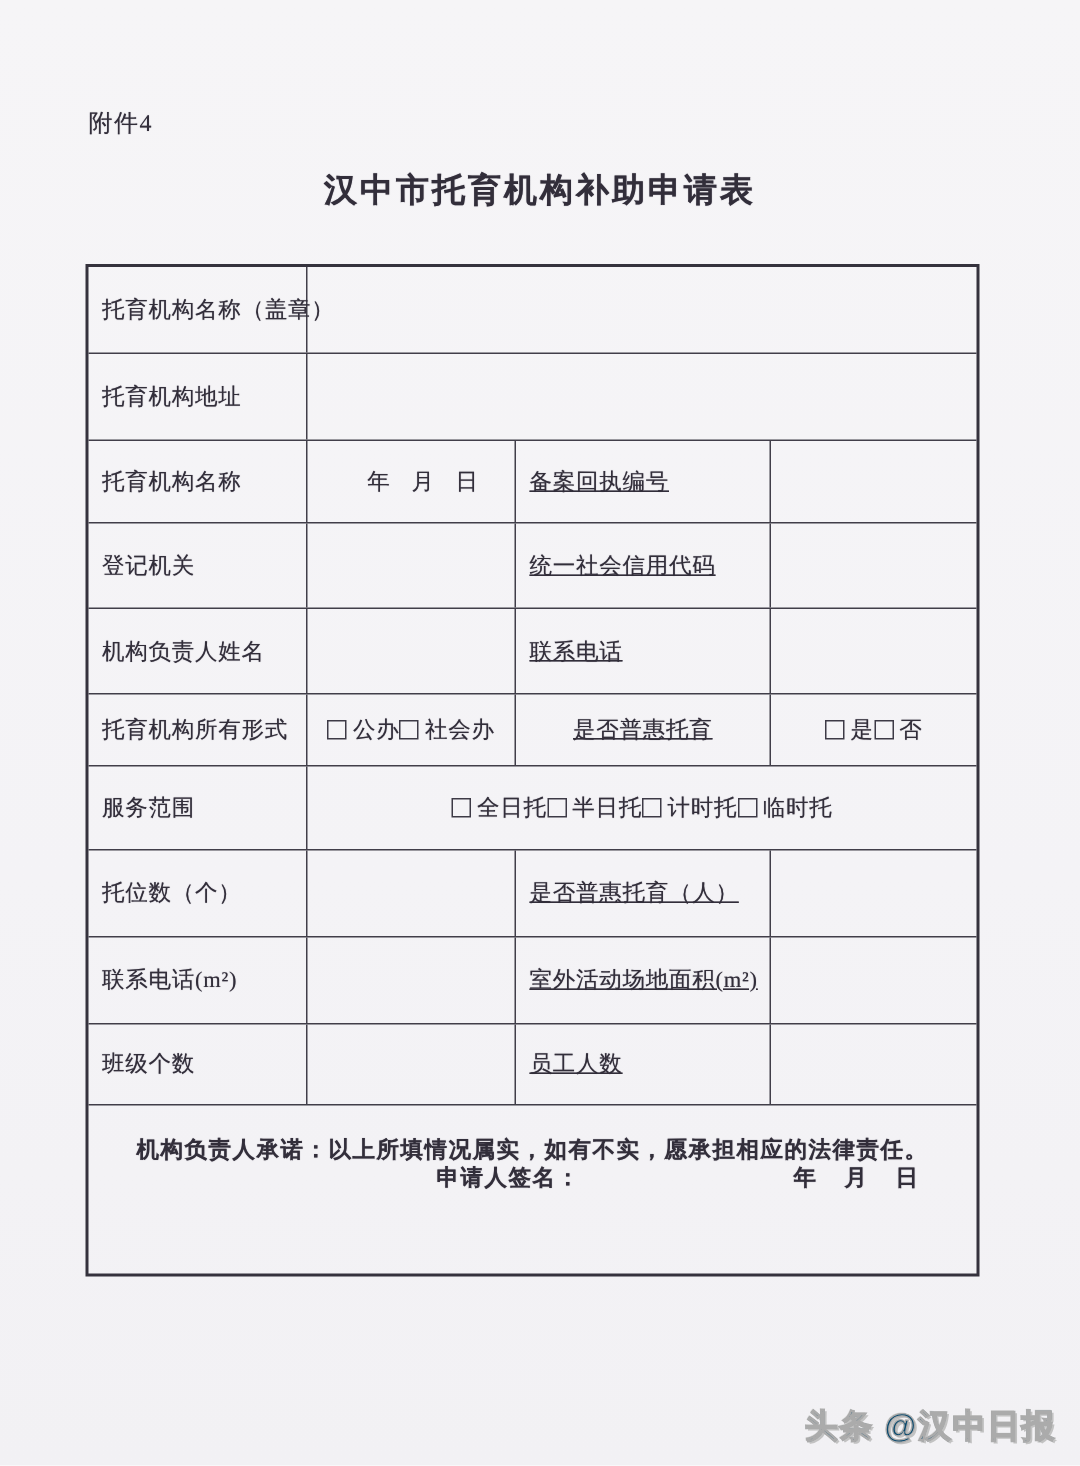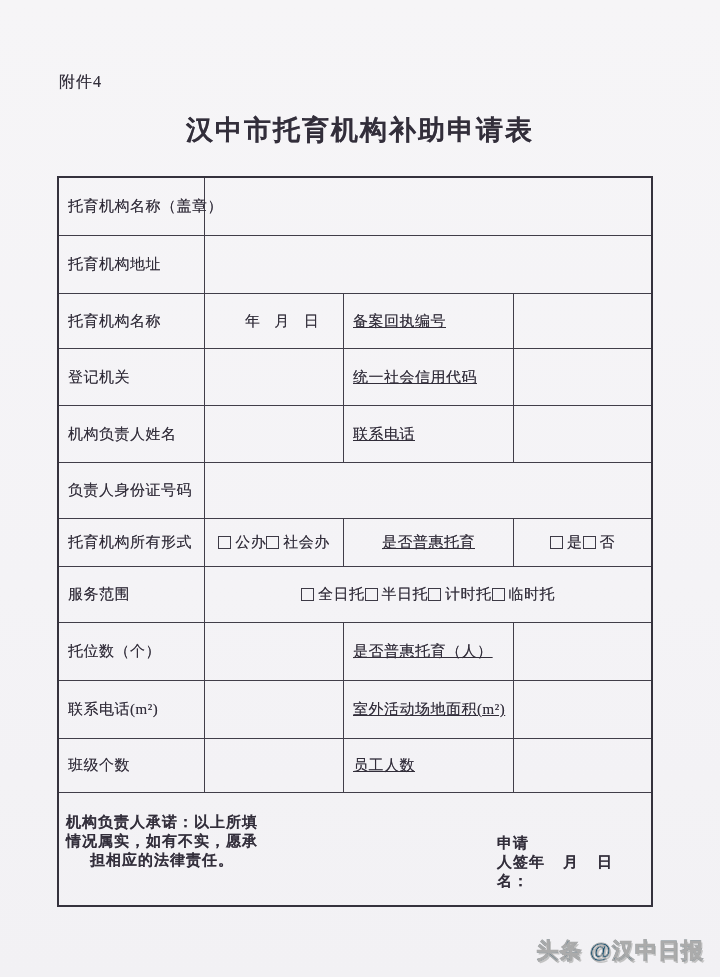--- a/index.html
+++ b/index.html
@@ -11,21 +11,21 @@
     overflow:hidden;
     position:relative;
   }
   .scan-text{text-shadow:0 0 0.6px rgba(46,40,58,.6);}
   #attachment{
     position:absolute;left:59px;top:72px;
     font-size:16px;letter-spacing:1px;
   }
   #title{
     position:absolute;left:0;top:112px;width:720px;
-    text-align:center;font-size:27px;font-weight:bold;letter-spacing:2px;
+    text-align:center;font-size:22px;font-weight:bold;letter-spacing:2px;
   }
   #tbl{
     position:absolute;left:57px;top:176px;width:592px;
     border:2px solid #35323d;
     background:transparent;
     box-sizing:content-box;
   }
   .row{display:flex;border-bottom:1.5px solid #413e49;box-sizing:border-box;}
   .row:last-child{border-bottom:none;}
   .cell{
@@ -50,28 +50,28 @@
   .cb{
     display:inline-block;width:11px;height:11px;flex:none;
     border:1.5px solid #3d3a46;margin-right:4px;background:transparent;
   }
   
   .h1{height:58px}.h2{height:58px}.h3{height:55px}.h4{height:57px}
   .h5{height:57px}.h6{height:56px}.h7{height:48px}.h8{height:56px}
   .h9{height:58px}.h10{height:58px}.h11{height:54px}.h12{height:112px}
   
   .pledge-cell{
-    flex:1;display:flex;align-items:stretch;
+    flex:1;display:flex;flex-direction:column;align-items:stretch;
     justify-content:flex-start;font-weight:bold;
   }
   .pledge-line{
     margin-top:20px;text-align:center;font-size:15px;letter-spacing:1px;
   }
   .sign-line{
-    margin-top:26px;display:flex;align-items:center;
+    display:flex;align-items:center;
     padding-left:232px;padding-right:38px;font-size:15px;letter-spacing:1px;
   }
   .sign-date{margin-left:auto;display:inline-flex;gap:18px;}
   #watermark{
     position:absolute;right:16px;bottom:11px;
     font-family:"Liberation Sans","DejaVu Sans",sans-serif;
     font-size:22px;font-weight:bold;letter-spacing:1px;
     color:#0c4a6e;
     -webkit-text-stroke:0.8px #ababab;
     text-shadow:1.5px 1.5px 0 #c2c2c2, -0.5px -0.5px 0 #d8d8d8;
@@ -114,24 +114,20 @@
     <div class="cell c4"></div>
   </div>
 
   <div class="row h5">
     <div class="cell c1 scan-text">机构负责人姓名</div>
     <div class="cell c2"></div>
     <div class="cell c3 scan-text">联系电话</div>
     <div class="cell c4"></div>
   </div>
 
-  <div class="row h6">
-    <div class="cell c1 scan-text">负责人身份证号码</div>
-    <div class="cell span234"></div>
-  </div>
 
   <div class="row h7">
     <div class="cell c1 scan-text">托育机构所有形式</div>
     <div class="cell c2 opts scan-text">
       <span class="opt">
         <span class="cb"></span>
         <span>公办</span>
       </span>
       <span class="opt">
         <span class="cb"></span>

